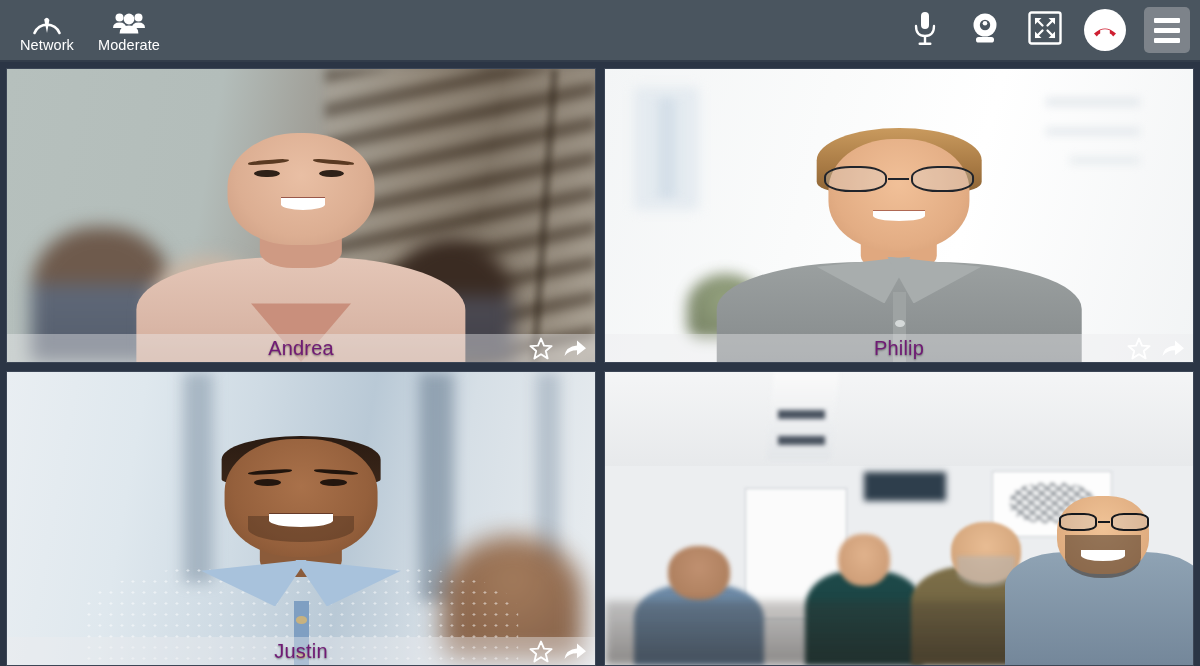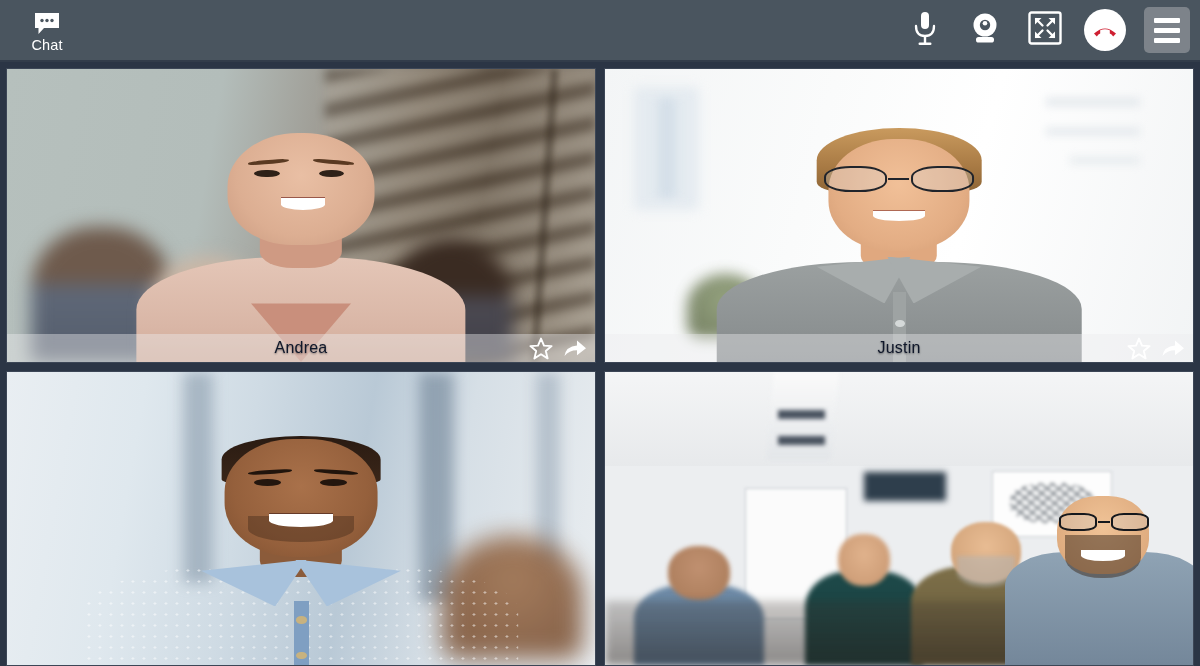--- a/index.html
+++ b/index.html
@@ -134,22 +134,22 @@
     left: 0; right: 0; bottom: 0;
     height: 28px;
     background: rgba(235,237,239,0.42);
     display: flex;
     align-items: center;
     justify-content: center;
     z-index: 9;
     backdrop-filter: none;
   }
   .tile-name {
-    color: #0f172a;
-    font-size: 16px;
+    color: #701a75;
+    font-size: 20px;
     letter-spacing: .2px;
     text-shadow: 0 1px 2px rgba(0,0,0,.45);
     pointer-events: none;
   }
   .namebar-actions {
     position: absolute;
     right: 8px;
     top: 0;
     height: 28px;
     display: flex;
@@ -319,34 +319,45 @@
 </style>
 </head>
 <body>
 
 <div id="app">
 
   <div class="toolbar">
 
     <div class="toolbar-left">
 
-
-
-
       <div class="tb-item">
         <span class="glyph">
-          <svg width="28" height="25" viewBox="0 0 28 25">
-            <path d="M2 2 H26 V17 H11 L5.5 23 V17 H2 Z" fill="#fff"></path>
-            <circle cx="9" cy="9.5" r="1.7" fill="#4a555f"></circle>
-            <circle cx="14" cy="9.5" r="1.7" fill="#4a555f"></circle>
-            <circle cx="19" cy="9.5" r="1.7" fill="#4a555f"></circle>
+          <svg width="30" height="25" viewBox="0 0 30 25">
+            <path d="M2.5 22 A13.5 13.5 0 0 1 27.5 22" fill="none" stroke="#fff" stroke-width="2.6" stroke-linecap="round"></path>
+            <path d="M15 22 L12.2 8.5 Q15 5 17.4 9 Z" fill="#fff"></path>
           </svg>
         </span>
-        <span class="tb-label">Chat</span>
-      </div>
+        <span class="tb-label">Network</span>
+      </div>
+
+
+      <div class="tb-item">
+        <span class="glyph">
+          <svg width="34" height="24" viewBox="0 0 34 24">
+            <circle cx="7.5" cy="5.5" r="4" fill="#fff"></circle>
+            <circle cx="26.5" cy="5.5" r="4" fill="#fff"></circle>
+            <path d="M1 16 Q1 10.5 7.5 10.5 Q14 10.5 14 16 Z" fill="#fff"></path>
+            <path d="M20 16 Q20 10.5 26.5 10.5 Q33 10.5 33 16 Z" fill="#fff"></path>
+            <circle cx="17" cy="7" r="5.4" fill="#fff"></circle>
+            <path d="M7.6 21.5 Q7.6 13.6 17 13.6 Q26.4 13.6 26.4 21.5 Z" fill="#fff"></path>
+          </svg>
+        </span>
+        <span class="tb-label">Moderate</span>
+      </div>
+
 
     </div>
 
     <div class="toolbar-right">
 
       <div class="tb-btn">
         <span>
           <svg width="26" height="36" viewBox="0 0 26 36">
             <rect x="9" y="2" width="8" height="17" rx="4" fill="#fff"></rect>
             <path d="M4 16 Q4 26 13 26 Q22 26 22 16" fill="none" stroke="#fff" stroke-width="2.3" stroke-linecap="round"></path>
@@ -460,21 +471,21 @@
             <span class="s2-bridge"></span>
             <span class="s2-lens"></span>
         </div>
         <div class="s2-smile"></div>
         <div class="s2-collar-l"></div>
           <div class="s2-collar-r"></div>
         <div class="s2-placket"></div>
           <div class="s2-button"></div>
       </div>
       <div class="namebar">
-        <span class="tile-name">Justin</span>
+        <span class="tile-name">Philip</span>
         <span class="namebar-actions">
           <span class="nb-icon">
             <svg width="24" height="23" viewBox="0 0 24 23">
               <path d="M12 1.6 L15 8.6 L22.6 9.1 L16.8 14 L18.6 21.4 L12 17.3 L5.4 21.4 L7.2 14 L1.4 9.1 L9 8.6 Z" fill="none" stroke="#fff" stroke-width="1.9" stroke-linejoin="round"></path>
             </svg>
           </span>
           <span class="nb-icon">
             <svg width="24" height="21" viewBox="0 0 24 21">
               <path d="M1.5 18 Q3 8.5 14 7.6 L14 2.4 L23 10.2 L14 17.2 L14 12.2 Q6 12.2 1.5 18 Z" fill="#fff"></path>
             </svg>
@@ -498,20 +509,35 @@
           <div class="s3-brow r"></div>
         <div class="s3-eye l"></div>
           <div class="s3-eye r"></div>
         <div class="s3-beard"></div>
         <div class="s3-smile"></div>
         <div class="s3-collar-l"></div>
           <div class="s3-collar-r"></div>
         <div class="s3-placket"></div>
         <div class="s3-btn" style="bottom:14%"></div>
         <div class="s3-btn" style="bottom:2%"></div>
+      </div>
+      <div class="namebar">
+        <span class="tile-name">Justin</span>
+        <span class="namebar-actions">
+          <span class="nb-icon">
+            <svg width="24" height="23" viewBox="0 0 24 23">
+              <path d="M12 1.6 L15 8.6 L22.6 9.1 L16.8 14 L18.6 21.4 L12 17.3 L5.4 21.4 L7.2 14 L1.4 9.1 L9 8.6 Z" fill="none" stroke="#fff" stroke-width="1.9" stroke-linejoin="round"></path>
+            </svg>
+          </span>
+          <span class="nb-icon">
+            <svg width="24" height="21" viewBox="0 0 24 21">
+              <path d="M1.5 18 Q3 8.5 14 7.6 L14 2.4 L23 10.2 L14 17.2 L14 12.2 Q6 12.2 1.5 18 Z" fill="#fff"></path>
+            </svg>
+          </span>
+        </span>
       </div>
     </div>
 
     <div class="tile">
       <div class="tile-scene">
         <div class="s4-bg abs"></div>
         <div class="s4-ceil"></div>
         <div class="s4-light"></div>
         <div class="s4-light-d1"></div>
           <div class="s4-light-d2"></div>

